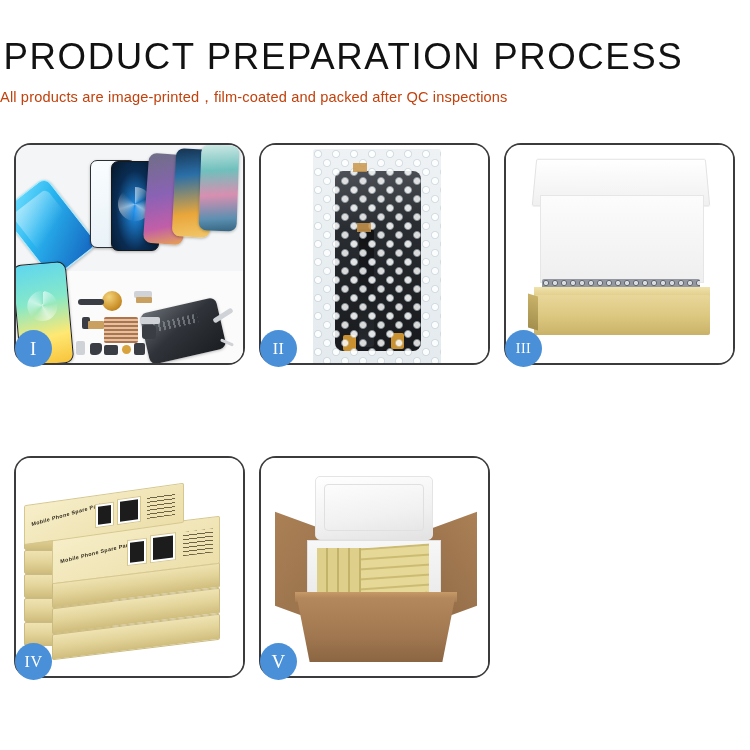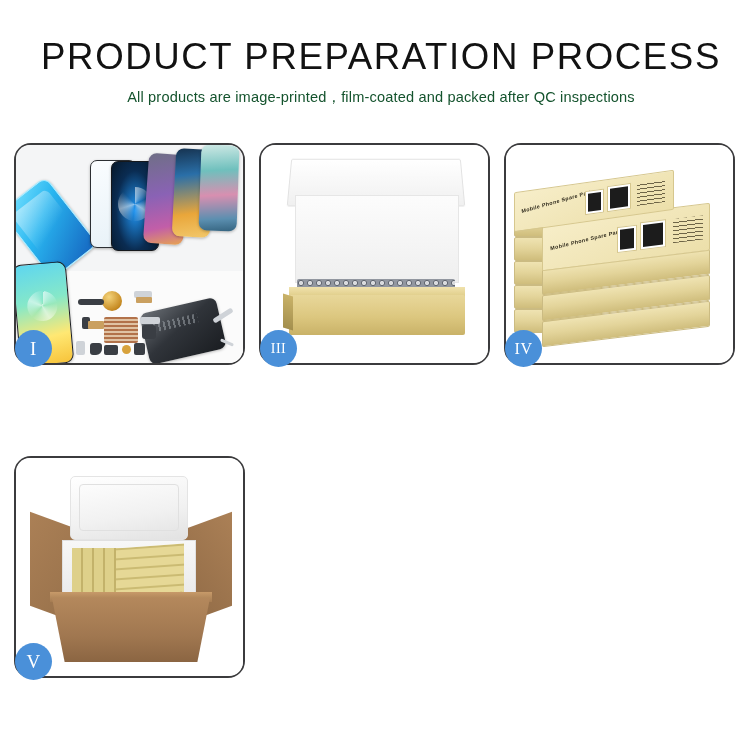--- a/index.html
+++ b/index.html
@@ -20,41 +20,39 @@
     width: 750px;
     height: 750px;
     background: #ffffff;
   }
 
   
   .header {
     position: absolute;
     top: 0; left: 0;
     width: 706px;
-    text-align: center;
-    margin-left: 28px;
   }
   .title {
     margin: 0;
     padding-top: 38px;
     font-size: 37px;
     font-weight: 400;
     letter-spacing: 1.6px;
     color: #121212;
     line-height: 1.05;
     transform: scaleX(0.99);
     white-space: nowrap;
   }
   .subtitle {
     margin: 0;
     padding-top: 11px;
     font-size: 14.6px;
     font-weight: 400;
     letter-spacing: 0.15px;
-    color: #14532d;
+    color: #c2410c;
     white-space: nowrap;
   }
 
   
   .grid {
     position: absolute;
     left: 14px;
     top: 143px;
     width: 722px;
     height: 535px;
@@ -401,20 +399,37 @@
           <div class="part lt" style="left:60px;top:196px;width:9px;height:14px;border-radius:2px;"></div>
           <div class="part" style="left:74px;top:198px;width:12px;height:12px;border-radius:3px 3px 6px 3px;"></div>
           <div class="part" style="left:118px;top:198px;width:11px;height:12px;"></div>
           <div class="part lt" style="left:196px;top:168px;width:22px;height:5px;transform:rotate(-32deg);"></div>
           <div class="part lt" style="left:204px;top:196px;width:14px;height:3px;transform:rotate(24deg);"></div>
         </div>
       </div>
       <div class="badge noselect">I</div>
     </div>
 
+    <div class="card">
+      <div class="card-inner">
+        <div class="art">
+          <div class="bg-white"></div>
+          <div class="bubblebag">
+            <div class="inner-screen"></div>
+            <div class="inner-flex"></div>
+            <div class="inner-con" style="left:30px;top:186px;"></div>
+            <div class="inner-con" style="left:78px;top:184px;"></div>
+            <div class="tape" style="left:40px;top:14px;"></div>
+            <div class="tape" style="left:44px;top:74px;"></div>
+            <div class="bubbles"></div>
+          </div>
+        </div>
+      </div>
+      <div class="badge noselect wide">II</div>
+    </div>
 
     <div class="card">
       <div class="card-inner">
         <div class="art">
           <div class="bg-white"></div>
           <div class="box3-lidback"></div>
           <div class="box3-foam"></div>
           <div class="box3-bubbles"></div>
           <div class="box3-lip"></div>
           <div class="box3-front"></div>

